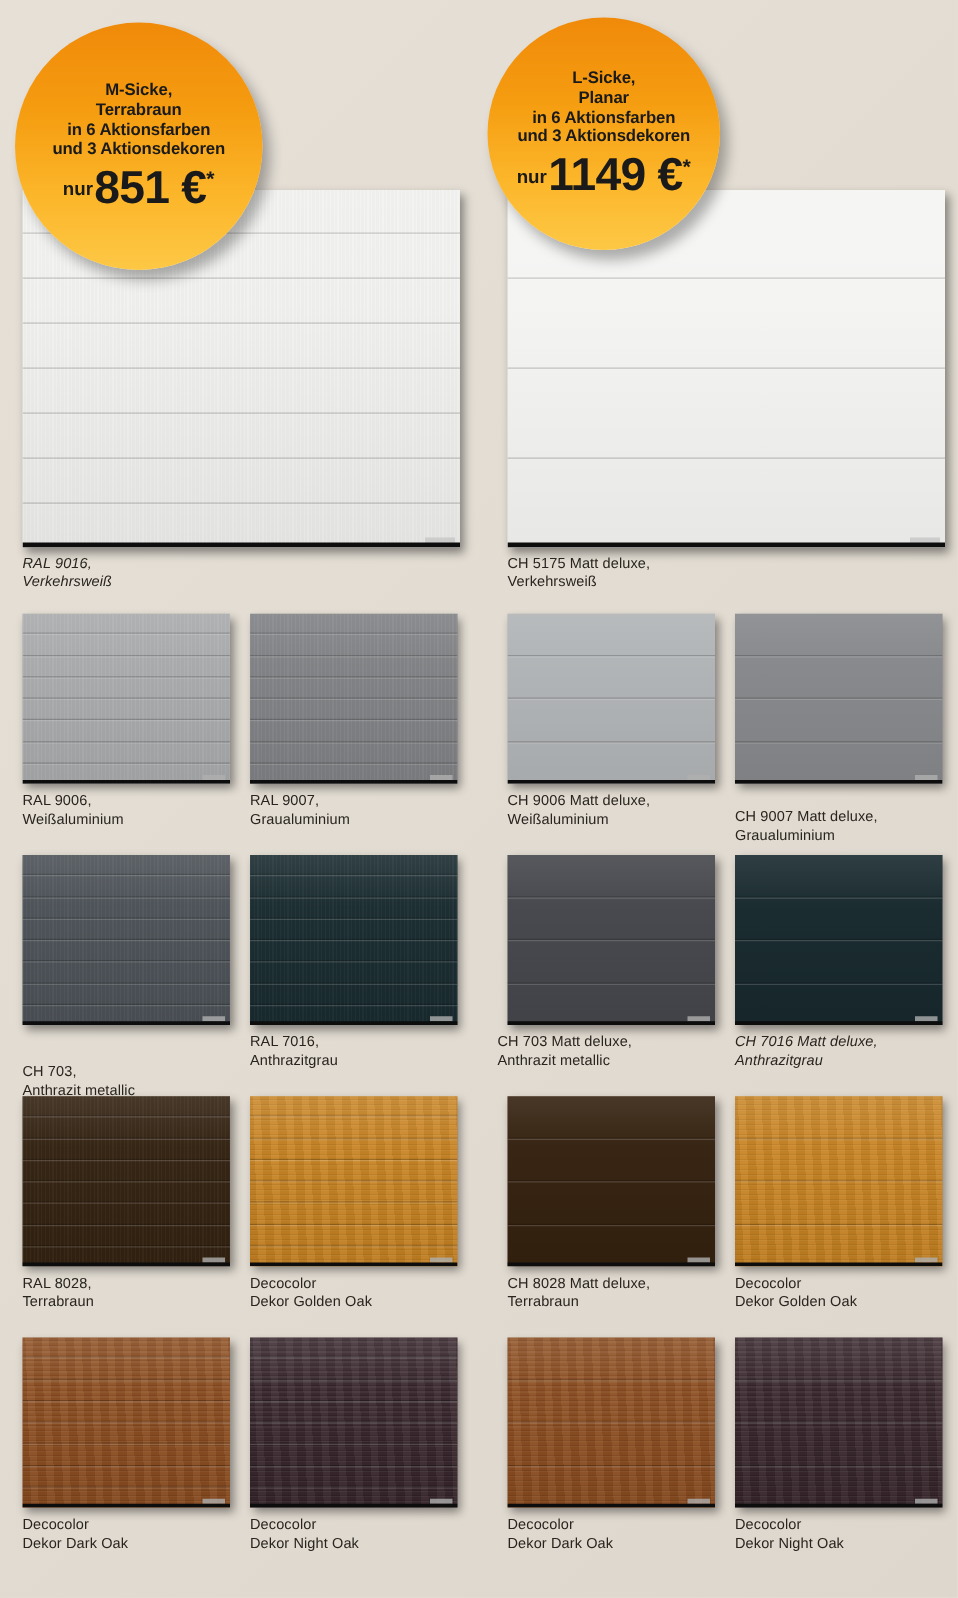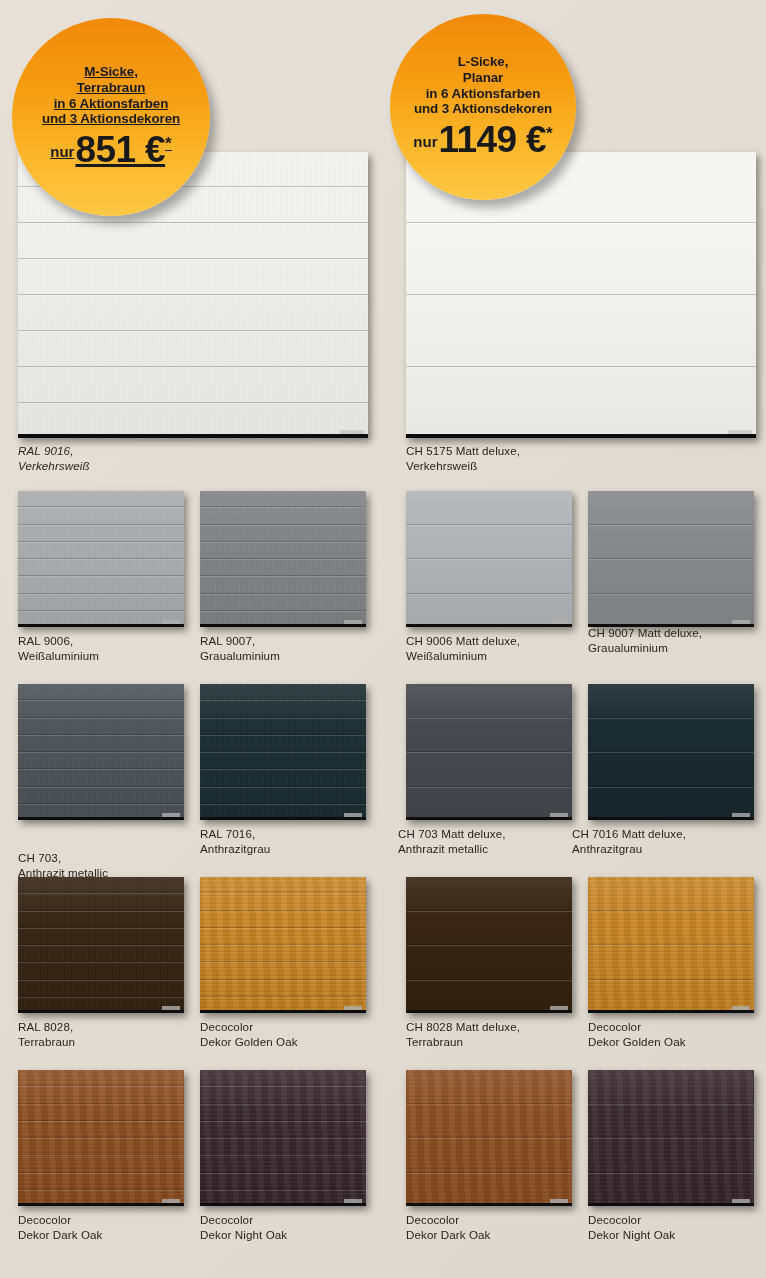--- a/index.html
+++ b/index.html
@@ -57,21 +57,21 @@
     line-height: 32px;
     letter-spacing: -0.6px;
   }
   .badge-star {
     font-size: 17px;
     font-weight: bold;
     line-height: 17px;
     align-self: flex-start;
     margin-top: 1px;
   }
-  #badge-1 { left: 12px;  top: 18px;  width: 198px; height: 198px; text-decoration: underline; }
+  #badge-1 { left: 12px;  top: 18px;  width: 198px; height: 198px; }
   #badge-2 { left: 390px; top: 14px;  width: 186px; height: 186px; }
 
   
   .door {
     position: absolute;
     background: #bbb;
     box-shadow: 3px 4px 7px rgba(0,0,0,0.42);
     overflow: hidden;
   }
   .door .panels {
@@ -271,21 +271,21 @@
       <div class="panels">
         <div class="panel"></div>
         <div class="panel"></div>
         <div class="panel"></div>
         <div class="panel"></div>
       </div>
       <div class="sheen"></div>
       <div class="logo dark" style="width: 18px; height: 4px;"></div>
       <div class="floor" style="height: 3px;"></div>
     </div>
-  <div class="cap" style="left:588px; top:625px;">
+  <div class="cap" style="left:588px; top:646px;">
     <span>CH 9007 Matt deluxe,</span>
     <span class="l2">Graualuminium</span>
   </div>
 
   <div class="door" style="left: 18px; top: 684px; width: 166px; height: 136px; background: rgb(76, 82, 88);">
       <div class="panels">
         <div class="panel"></div>
         <div class="panel"></div>
         <div class="panel"></div>
         <div class="panel"></div>
@@ -345,21 +345,21 @@
       <div class="panels">
         <div class="panel"></div>
         <div class="panel"></div>
         <div class="panel"></div>
         <div class="panel"></div>
       </div>
       <div class="sheen"></div>
       <div class="logo dark" style="width: 18px; height: 4px;"></div>
       <div class="floor" style="height: 3px;"></div>
     </div>
-  <div class="cap" style="left:572px; top:826px;">
+  <div class="cap" style="left:588px; top:826px;font-style:italic;">
     <span>CH 7016 Matt deluxe,</span>
     <span class="l2">Anthrazitgrau</span>
   </div>
 
   <div class="door" style="left: 18px; top: 877px; width: 166px; height: 136px; background: rgb(51, 34, 17);">
       <div class="panels">
         <div class="panel"></div>
         <div class="panel"></div>
         <div class="panel"></div>
         <div class="panel"></div>

